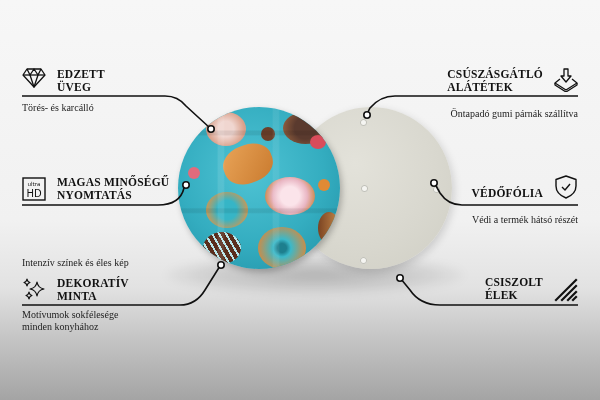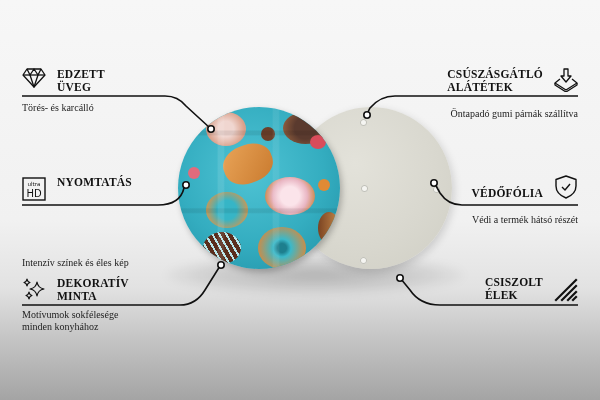--- a/index.html
+++ b/index.html
@@ -187,20 +187,21 @@
 
   <div class="feature left" id="f-hd">
     <span class="icon">
       <svg viewBox="0 0 24 24">
         <rect x="1" y="1" width="22" height="22" fill="none" stroke="#111" stroke-width="1.4"></rect>
         <text x="12" y="9" text-anchor="middle" font-family="DejaVu Sans, sans-serif" font-size="5.5" fill="#111">ultra</text>
         <text x="12" y="19.5" text-anchor="middle" font-family="DejaVu Sans, sans-serif" font-size="10" fill="#111">HD</text>
       </svg>
     </span>
     <div class="title">
+      <div>MAGAS MINŐSÉGŰ</div>
       <div>NYOMTATÁS</div>
     </div>
     <div class="desc">Intenzív színek és éles kép</div>
   </div>
 
   <div class="feature left" id="f-deco">
     <span class="icon">
       <svg viewBox="0 0 24 24" fill="none" stroke="#111" stroke-width="1.2" stroke-linejoin="round">
         <path d="M15 5 Q16 11 22 12 Q16 13 15 19 Q14 13 8 12 Q14 11 15 5 Z"></path>
         <path d="M5 2 Q5.5 5 8 5.5 Q5.5 6 5 9 Q4.5 6 2 5.5 Q4.5 5 5 2 Z"></path>

